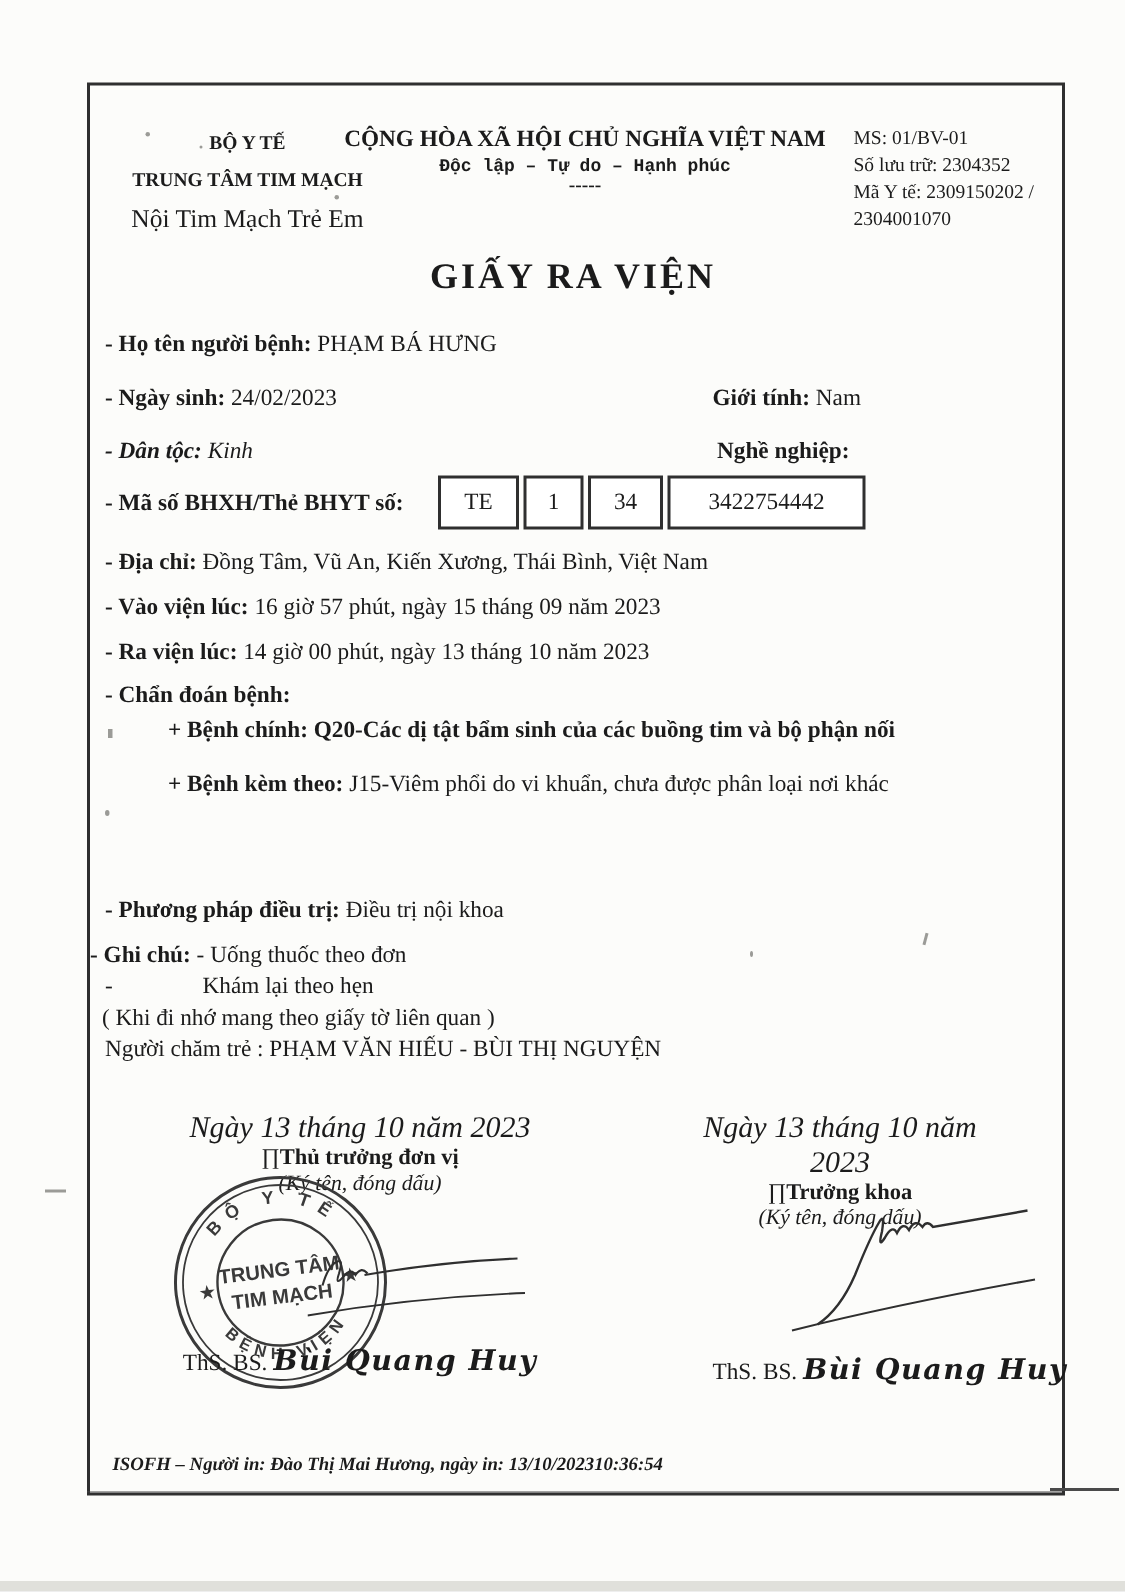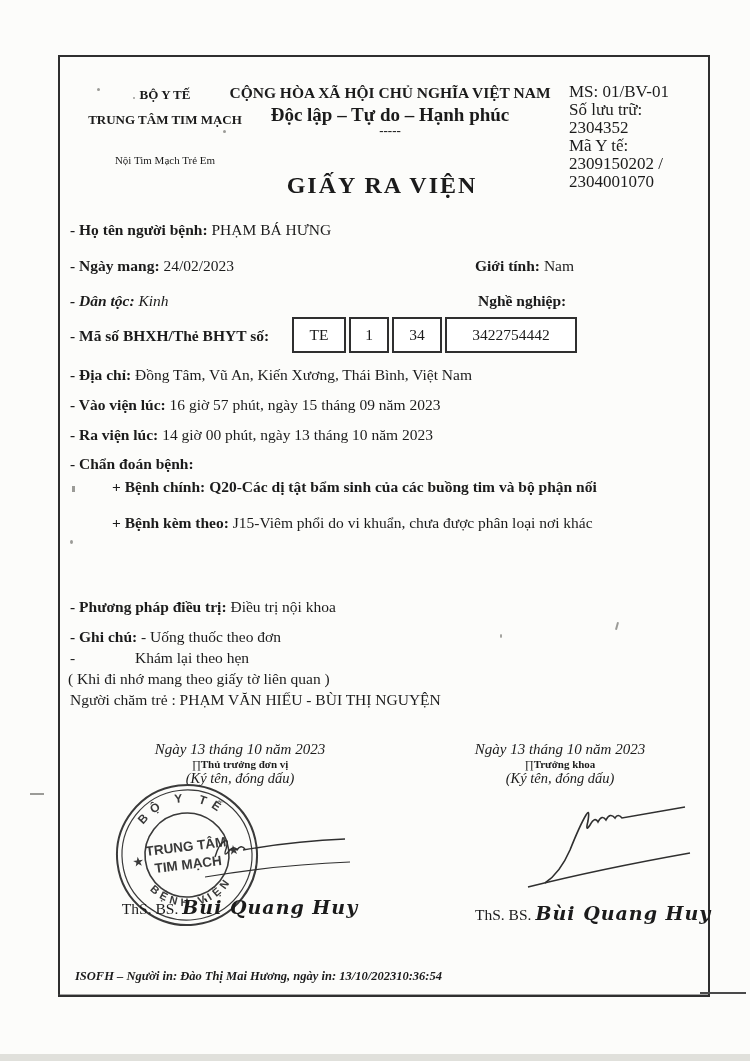--- a/index.html
+++ b/index.html
@@ -8,73 +8,73 @@
   .page{position:absolute;left:0;top:0;width:750px;height:1061px;
         background:#fcfcfa;outline:1px solid #cfcfcb;overflow:hidden;}
   .frame{position:absolute;left:58px;top:55px;width:648px;height:938px;
          border:2px solid #2f2f2f;}
   .abs{position:absolute;}
   .b{font-weight:bold;}
   .it{font-style:italic;}
   .ctr{text-align:center;}
   .line{font-size:15.5px;white-space:nowrap;}
   .hdr-sm{font-size:13px;line-height:21px;}
-  .hdr-right{font-size:17px;line-height:18px;}
+  .hdr-right{font-size:13px;line-height:18px;}
   .title{font-size:24px;font-weight:bold;letter-spacing:2px;}
   .cellrow{display:flex;}
   .cell{border:2px solid #2f2f2f;height:32px;display:flex;align-items:center;
         justify-content:center;font-size:15.5px;margin-right:3px;background:#fff;}
   .c0{width:50px;} .c1{width:36px;} .c2{width:46px;} .c3{width:128px;margin-right:0;}
-  .sig-date{font-size:15px;}
-  .sig-role{font-size:11px;}
+  .sig-date{font-size:20px;}
+  .sig-role{font-size:15px;}
   .sig-note{font-size:14.5px;}
   .scriptname{font-family:"DejaVu Serif", serif;font-style:italic;font-weight:bold;
               font-size:19px;letter-spacing:1px;}
   .prefix{font-size:15.5px;}
   .footer{font-size:12.5px;font-weight:bold;font-style:italic;white-space:nowrap;}
   .speck{position:absolute;background:#9b9b97;border-radius:50%;}
   .artifact-line{position:absolute;background:#4a4a4a;}
   svg text{font-family:"Liberation Sans", sans-serif;}
   .wrapblock{font-size:15.5px;line-height:1.45;white-space:normal;}
 </style>
 </head>
 <body>
 
 <div class="page">
 
   <div class="frame"></div>
 
   <div class="abs ctr hdr-sm" style="left:70px;top:84px;width:190px;">
     <div class="b">BỘ Y TẾ</div>
     <div class="b" style="margin-top:4px;">TRUNG TÂM TIM MẠCH</div>
-    <div style="margin-top:20px;font-size:11px;">Nội Tim Mạch Trẻ Em</div>
+    <div style="margin-top:5px;font-size:17px;">Nội Tim Mạch Trẻ Em</div>
   </div>
 
   <div class="abs ctr" style="left:215px;top:84px;width:350px;">
     <div class="b" style="font-size:15.5px;white-space:nowrap;">CỘNG HÒA XÃ HỘI CHỦ NGHĨA VIỆT NAM</div>
-    <div class="b" style="font-size:19px;margin-top:2px;">Độc lập – Tự do – Hạnh phúc</div>
+    <div class="b" style="font-size:12px;margin-top:2px;font-family:Liberation Mono, monospace;">Độc lập – Tự do – Hạnh phúc</div>
     <div class="b" style="font-size:13px;line-height:10px;">-----</div>
   </div>
 
   <div class="abs hdr-right" style="left:569px;top:83px;width:136px;">
     <div>MS: 01/BV-01</div>
     <div>Số lưu trữ: 2304352</div>
     <div>Mã Y tế: 2309150202 /</div>
     <div>2304001070</div>
   </div>
 
   <div class="abs ctr title" style="left:58px;top:172px;width:648px;">GIẤY RA VIỆN</div>
 
   <div class="abs line" style="left:70px;top:221px;">
     <span class="b">- Họ tên người bệnh:</span>
     <span>PHẠM BÁ HƯNG</span>
   </div>
 
   <div class="abs line" style="left:70px;top:257px;">
-    <span class="b">- Ngày mang:</span>
+    <span class="b">- Ngày sinh:</span>
     <span>24/02/2023</span>
   </div>
   <div class="abs line" style="left:475px;top:257px;">
     <span class="b">Giới tính:</span>
     <span>Nam</span>
   </div>
 
   <div class="abs line" style="left:70px;top:292px;font-style:italic;">
     <span class="b">- Dân tộc:</span>
     <span>Kinh</span>
@@ -117,21 +117,21 @@
     <span class="b">+ Bệnh kèm theo:</span>
     <span>J15-Viêm phổi do vi khuẩn, chưa được phân loại nơi khác</span>
   </div>
 
 
   <div class="abs line" style="left:70px;top:598px;">
     <span class="b">- Phương pháp điều trị:</span>
     <span>Điều trị nội khoa</span>
   </div>
 
-  <div class="abs line" style="left:70px;top:628px;text-align:right;">
+  <div class="abs line" style="left:60px;top:628px;text-align:right;">
     <span class="b">- Ghi chú:</span>
     <span>- Uống thuốc theo đơn</span>
   </div>
   <div class="abs line" style="left:70px;top:649px;">-</div>
   <div class="abs line" style="left:135px;top:649px;">Khám lại theo hẹn</div>
   <div class="abs line" style="left:68px;top:670px;">( Khi đi nhớ mang theo giấy tờ liên quan )</div>
   <div class="abs line" style="left:70px;top:691px;">
     <span>Người chăm trẻ :</span>
     <span>PHẠM VĂN HIẾU - BÙI THỊ NGUYỆN</span>
   </div>

